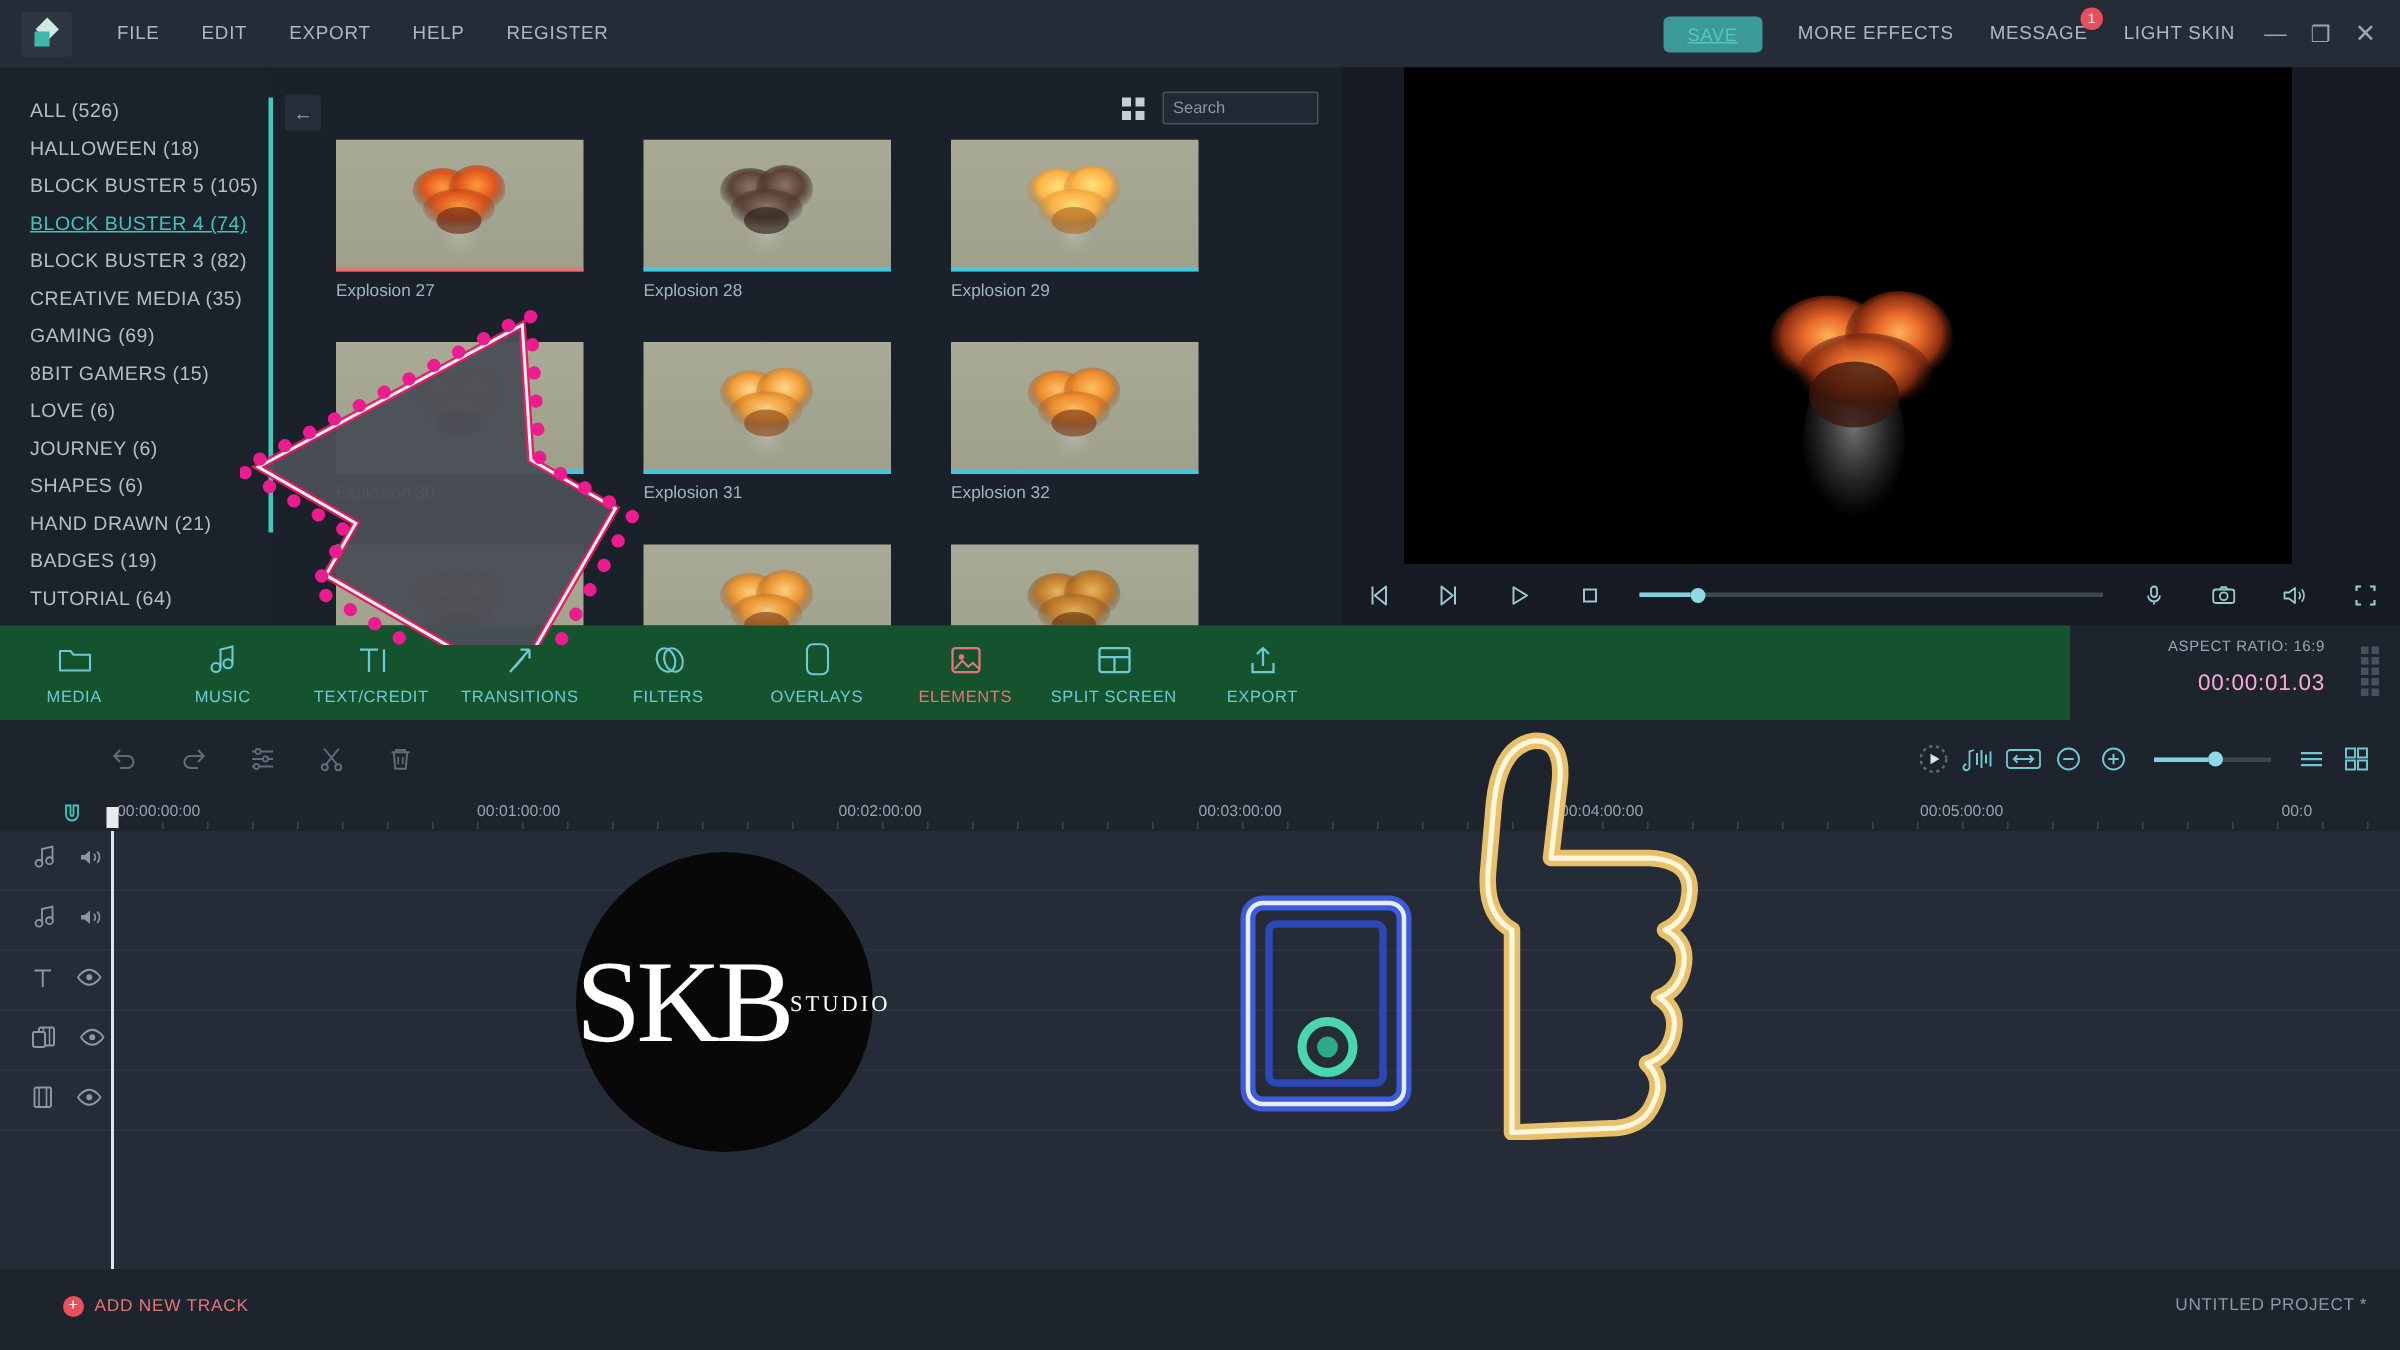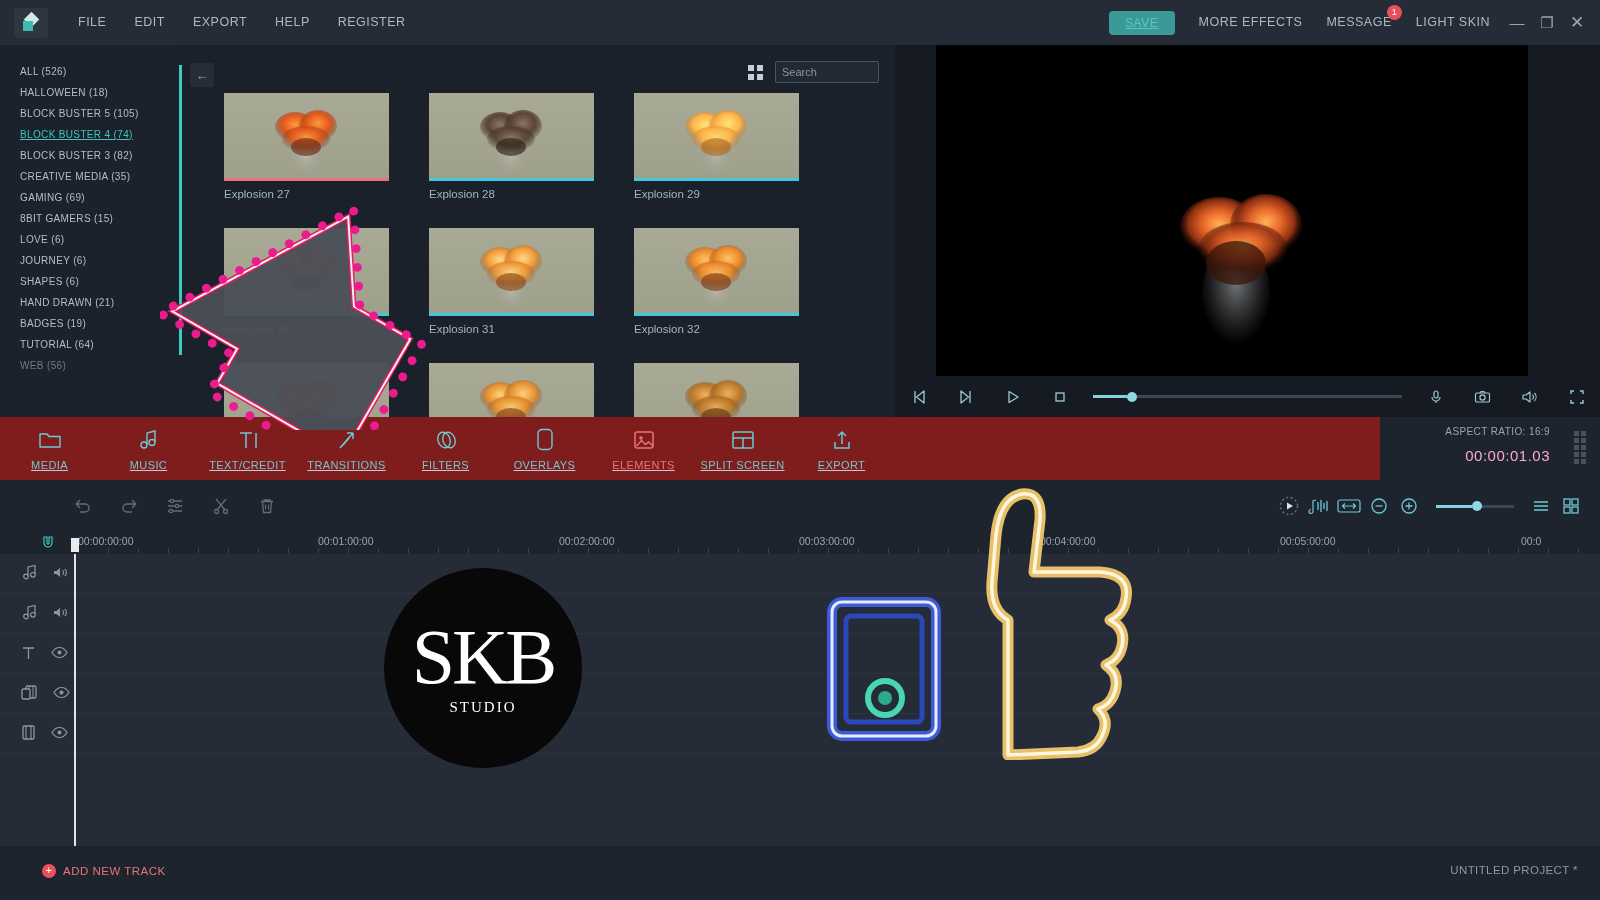--- a/index.html
+++ b/index.html
@@ -42,21 +42,21 @@
   }
   .wbtn { width:30px;height:45px;display:flex;align-items:center;justify-content:center;color:#9aa4b2;font-size:15px; }
   .wbtn.close { font-size:17px; margin-right:8px; }
 
   
   .catpanel {
     position:absolute; top:45px; left:0; width:178px; height:372px;
     background:#1c222c; padding-top:16px; overflow:hidden;
   }
   .cat {
-    font-size:10px; letter-spacing:.35px; color:#b6bdc9; padding:5px 0 5px 20px; white-space:nowrap;
+    font-size:13px; letter-spacing:.35px; color:#b6bdc9; padding:5px 0 5px 20px; white-space:nowrap;
   }
   .cat.active { color:#3ec6bd; text-decoration:underline; }
   .cat.cut { opacity:.55; }
 
   
   .library {
     position:absolute; top:45px; left:178px; width:717px; height:372px;
     background:#1b212b;
   }
   .lib-scroll {
@@ -103,21 +103,21 @@
     position:absolute; left:0; bottom:0; width:705px; height:41px;
     display:flex; align-items:center; color:#9dc9d0;
   }
   .cbtn { width:47px; height:41px; display:flex; align-items:center; justify-content:center; font-size:15px; }
   .timebar { flex:1; height:41px; display:flex; align-items:center; padding:0 10px; }
   .tb-track { position:relative; width:100%; height:3px; background:#3e4652; }
   .tb-fill { position:absolute; left:0; top:0; height:3px; width:11%; background:#7fd4e0; }
   .tb-knob { position:absolute; left:11%; top:-3.5px; width:10px; height:10px; border-radius:50%; background:#8fd9e4; }
 
   
-  .tabbar { position:absolute; top:417px; left:0; width:1380px; height:63px; background:#7f1d1d; display:flex; align-items:center;text-decoration:underline; }
+  .tabbar { position:absolute; top:417px; left:0; width:1380px; height:63px; background:#14532d; display:flex; align-items:center; }
   .tab { width:99px; text-align:center; color:#6fc8d4; }
   .tab .ti { height:26px; display:flex; align-items:center; justify-content:center; }
   .tab .tl { font-size:11px; letter-spacing:.4px; margin-top:6px; }
   .tab.active { color:#e8747a; }
 
   .ratio-panel { position:absolute; top:417px; left:1380px; width:220px; height:63px; }
   .ratio-lbl { position:absolute; right:50px; top:9px; font-size:10px; letter-spacing:.4px; color:#9aa4b2; }
   .ratio-time { position:absolute; right:50px; top:30px; font-size:15px; color:#f9a8d4; letter-spacing:.5px; }
   .dotgrid { position:absolute; right:14px; top:14px; display:grid; grid-template-columns:5px 5px; grid-template-rows:repeat(5,5px); gap:2px; }
   .dotgrid i { background:#47505e; display:block; }
@@ -145,21 +145,21 @@
 
   .statusbar { position:absolute; top:846px; left:0; width:1600px; height:54px; background:#1e242e; }
   .addtrack { position:absolute; left:42px; top:18px; display:flex; align-items:center; color:#e8747a; font-size:11.5px; letter-spacing:.5px; }
   .plus { width:14px;height:14px;border-radius:50%;background:#e8505b;color:#fff;font-size:11px;line-height:13px;text-align:center;margin-right:7px; }
   .projname { position:absolute; right:22px; top:18px; color:#8d96a4; font-size:11.5px; letter-spacing:.4px; }
 
   
   .ovl { position:absolute; pointer-events:none; }
   .skb-logo {
     left:384px; top:568px; width:198px; height:200px; background:#080808;
-    border-radius:50%; display:flex; flex-direction:column; align-items:center; justify-content:center;
+    border-radius:50%; display:flex; flex-direction:row; align-items:center; justify-content:space-between;
   }
   .skb-logo .m { font-family:"Liberation Serif", serif; font-size:78px; color:#fff; line-height:.95; letter-spacing:-3px; }
   .skb-logo .s { font-family:"Liberation Serif", serif; font-size:15px; color:#fff; letter-spacing:2px; margin-top:4px; }
   .skb-text {
     left:200px; top:760px; font-family:"Liberation Serif", serif; font-size:46px; color:#0c0f14;
   }
 </style>
 </head>
 <body>
 

